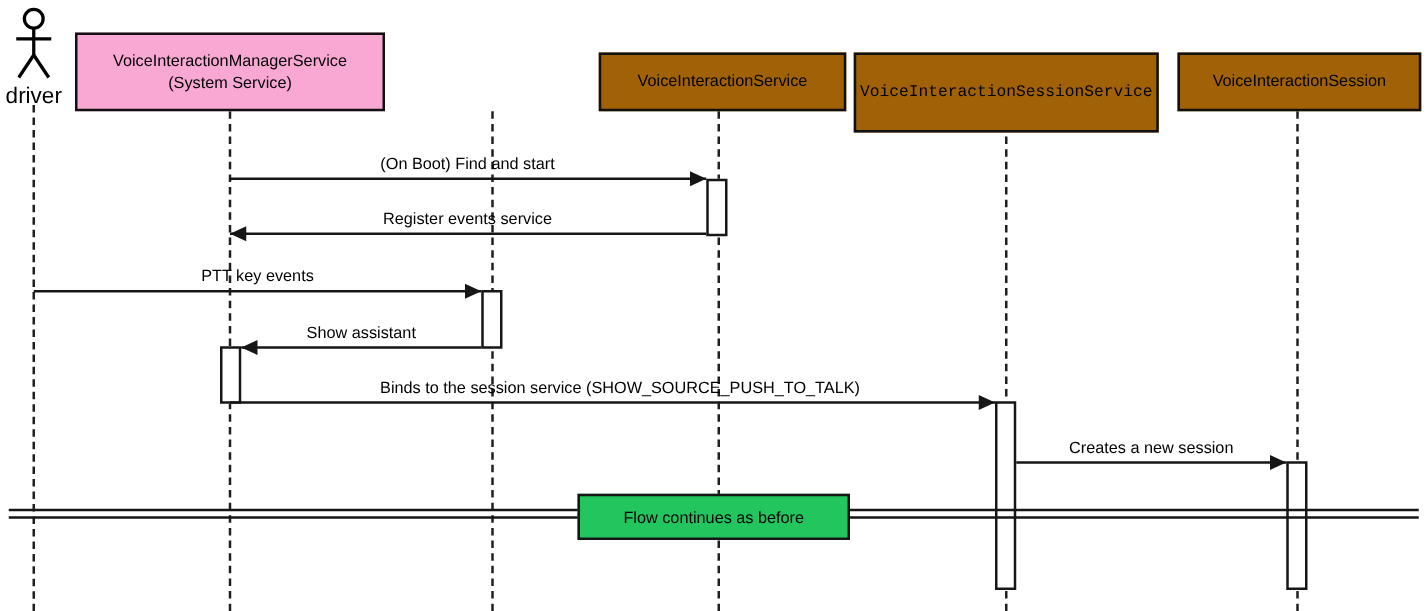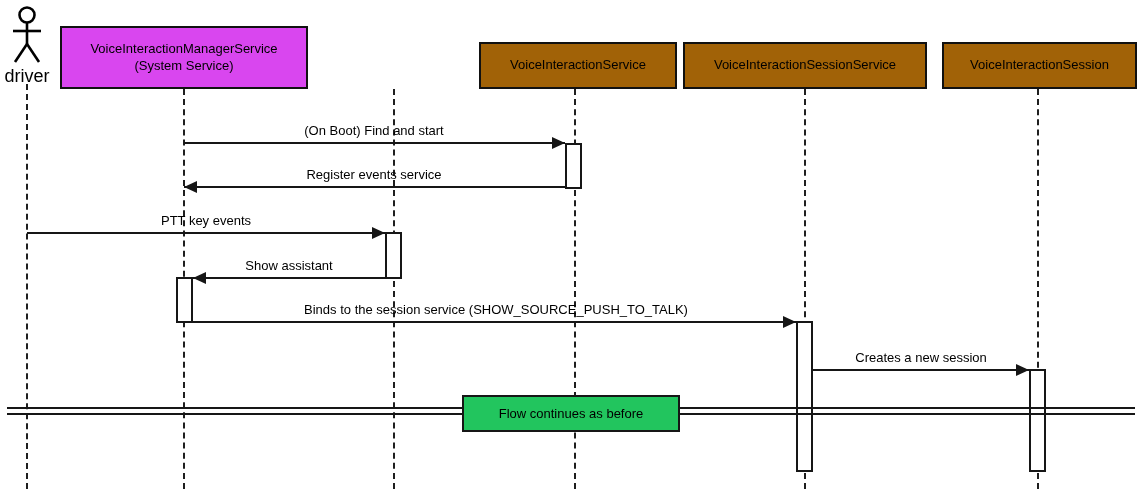--- a/index.html
+++ b/index.html
@@ -6,21 +6,21 @@
   .diagram{
     position:relative;width:1142px;height:489px;background:#ffffff;
     font-family:"Liberation Sans","DejaVu Sans",sans-serif;color:#000;overflow:hidden;
   }
   .lifeline{position:absolute;width:0;border-left:2px dashed #1f1f1f;z-index:1;}
   .pbox{
     position:absolute;box-sizing:border-box;border:2px solid #111;
     display:flex;align-items:center;justify-content:center;text-align:center;
     font-size:13px;line-height:1.25;z-index:2;white-space:pre-line;
   }
-  .pbox.cyan{background:#d946ef;}
+  .pbox.cyan{background:#f9a8d4;}
   .pbox.green{background:#a16207;}
   .activation{position:absolute;box-sizing:border-box;width:17px;background:#fff;border:2px solid #161616;z-index:3;}
   .msg-line{position:absolute;height:2px;background:#161616;z-index:4;}
   .msg-label{
     position:absolute;transform:translateX(-50%);white-space:nowrap;
     font-size:13px;z-index:5;background:transparent;
   }
   .arrow{position:absolute;width:0;height:0;border-top:6px solid transparent;border-bottom:6px solid transparent;z-index:5;}
   .arrow.right{border-left:13px solid #161616;}
   .arrow.left{border-right:13px solid #161616;}
@@ -51,21 +51,21 @@
       <line x1="8" y1="27" x2="36" y2="27"></line>
       <line x1="22" y1="40" x2="10" y2="58"></line>
       <line x1="22" y1="40" x2="34" y2="58"></line>
     </g>
   </svg>
   <div class="actor-label" style="left:27px;top:66px;">driver</div>
 
   <div class="pbox cyan" style="left:60px;top:26px;width:248px;height:63px;">VoiceInteractionManagerService
 (System Service)</div>
   <div class="pbox green" style="left:479px;top:42px;width:198px;height:47px;">VoiceInteractionService</div>
-  <div class="pbox green" style="left:683px;top:42px;width:244px;height:47px;">VoiceInteractionSessionService</div>
+  <div class="pbox green" style="left:683px;top:42px;width:244px;height:64px;font-family:Liberation Mono, monospace;">VoiceInteractionSessionService</div>
   <div class="pbox green" style="left:942px;top:42px;width:195px;height:47px;">VoiceInteractionSession</div>
 
   <div class="activation" style="left:565px;top:143px;height:46px;"></div>
   <div class="activation" style="left:385px;top:232px;height:47px;"></div>
   <div class="activation" style="left:176px;top:277px;height:46px;"></div>
   <div class="activation" style="left:796px;top:321px;height:151px;"></div>
   <div class="activation" style="left:1029px;top:369px;height:103px;"></div>
 
   <div class="msg-line" style="left:184px;top:142px;width:381px;"></div>
   <div class="arrow right" style="left:552px;top:137px;"></div>

